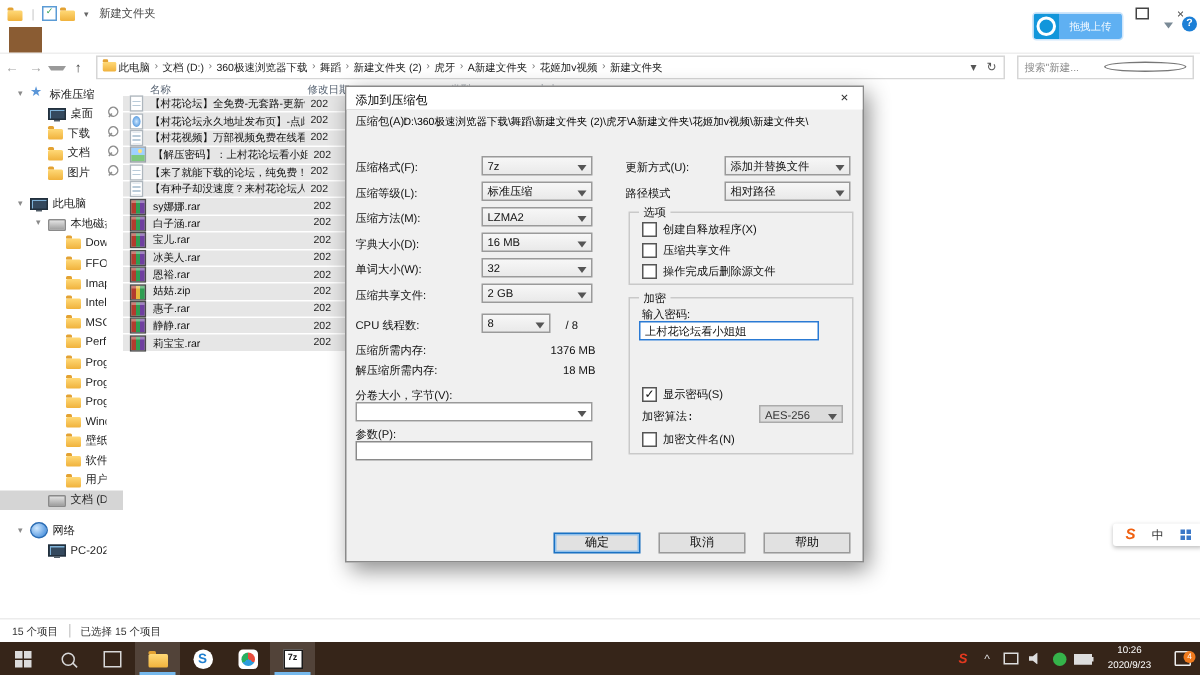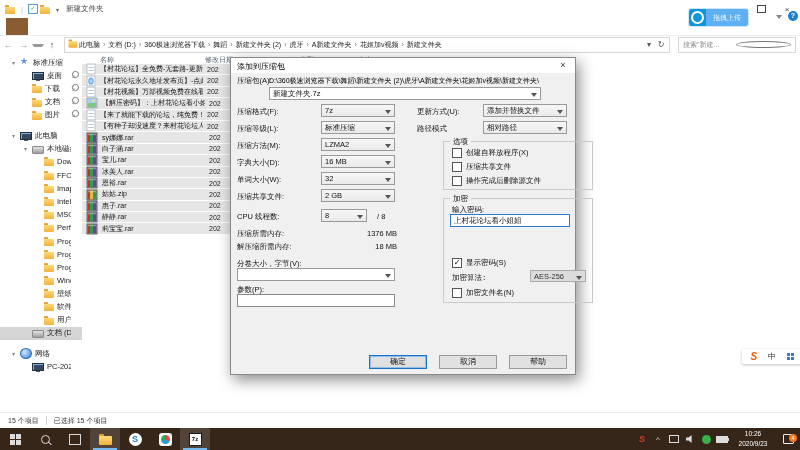--- a/index.html
+++ b/index.html
@@ -113,21 +113,21 @@
   .mrow .mval{position:absolute;right:0;top:0;}
   div.mrow:nth-of-type(1){top:171px;}div.mrow:nth-of-type(2){top:184px;}
   #vol-label{position:absolute;left:6px;top:201px;}
   #vol-cmb{left:6px;top:210px;width:158px;}
   #param-label{position:absolute;left:6px;top:227px;}
   #param-inp{left:6px;top:236px;width:158px;}
   #upd-label{position:absolute;left:186px;top:49px;}
   #upd-cmb{left:252px;top:46px;width:84px;}
   #pathm-label{position:absolute;left:186px;top:66px;}
   #pathm-cmb{left:252px;top:63px;width:84px;}
-  .grp{position:absolute;border:1px solid #c9c9c9;margin-left:24px;}
+  .grp{position:absolute;border:1px solid #c9c9c9;}
   .grp-lbl{position:absolute;top:-5px;left:6px;background:#f0f0f0;padding:0 3px;}
   #grp-opts{left:188px;top:83px;width:148px;height:47px;}
   #grp-enc{left:188px;top:140px;width:148px;height:103px;}
   .opt{position:absolute;left:8px;display:flex;align-items:center;height:11px;}
   div.opt:nth-of-type(1){top:5px;}div.opt:nth-of-type(2){top:19px;}div.opt:nth-of-type(3){top:33px;}
   .cb{width:8px;height:8px;border:1px solid #555;background:#fff;flex:none;margin-right:4px;font-size:8px;line-height:7px;text-align:center;color:#111;}
   #pwd-label{position:absolute;left:8px;top:6px;}
   #pwd-inp{left:6px;top:15px;width:120px;}
   #showpw{position:absolute;left:8px;top:58px;display:flex;align-items:center;height:11px;}
   #algo-label{position:absolute;left:8px;top:74px;font-family:Liberation Mono, monospace;}
@@ -498,23 +498,20 @@
   </div>
 
   <div id="dlg">
     <div id="dlg-title">
       <span id="dlg-title-text">添加到压缩包</span>
       <span id="dlg-close">×</span>
     </div>
 
     <span id="arc-label" class="dlabel">压缩包(A):</span>
     <span id="arc-path">D:\360极速浏览器下载\舞蹈\新建文件夹 (2)\虎牙\A新建文件夹\花姬加v视频\新建文件夹\</span>
-    <div id="name-cmb" class="cmb white">
-        <span>新建文件夹.7z</span>
-      </div>
     <div id="browse-btn">...</div>
 
     <div>
 
     <div class="lrow">
           <span class="dlabel">压缩格式(F):</span>
           <div class="cmb lcmb">
             <span>7z</span>
           </div>
 

